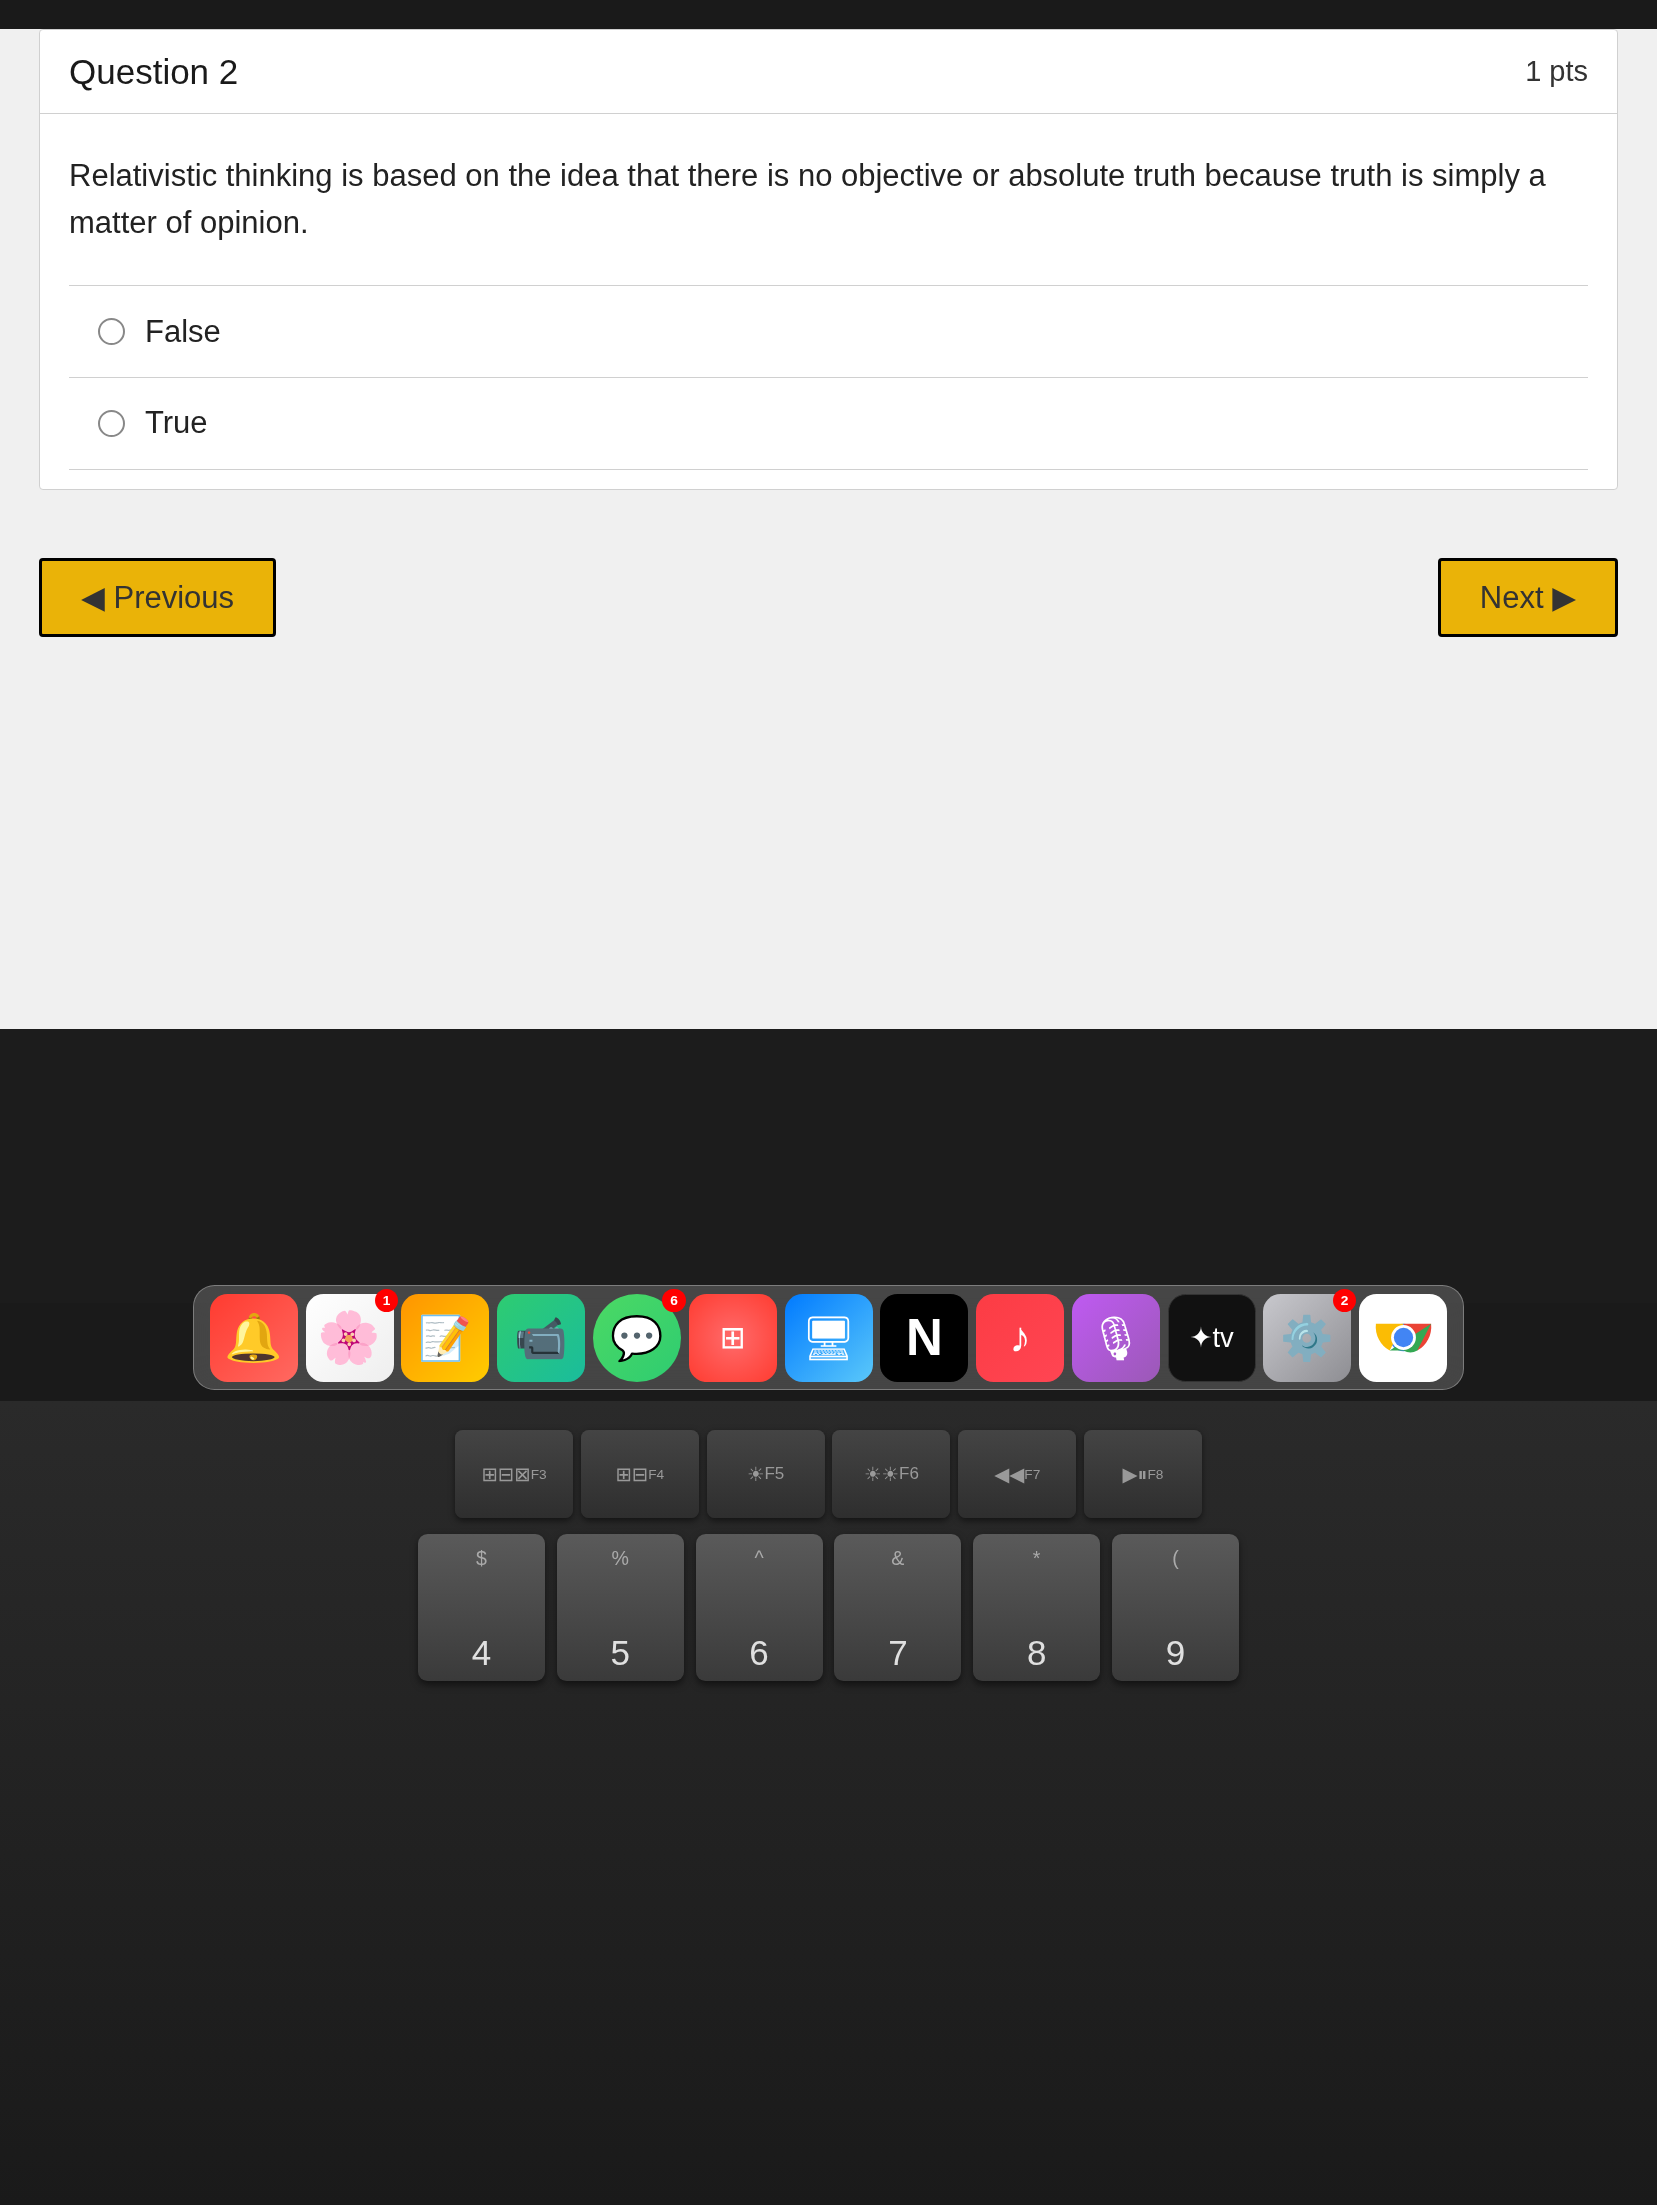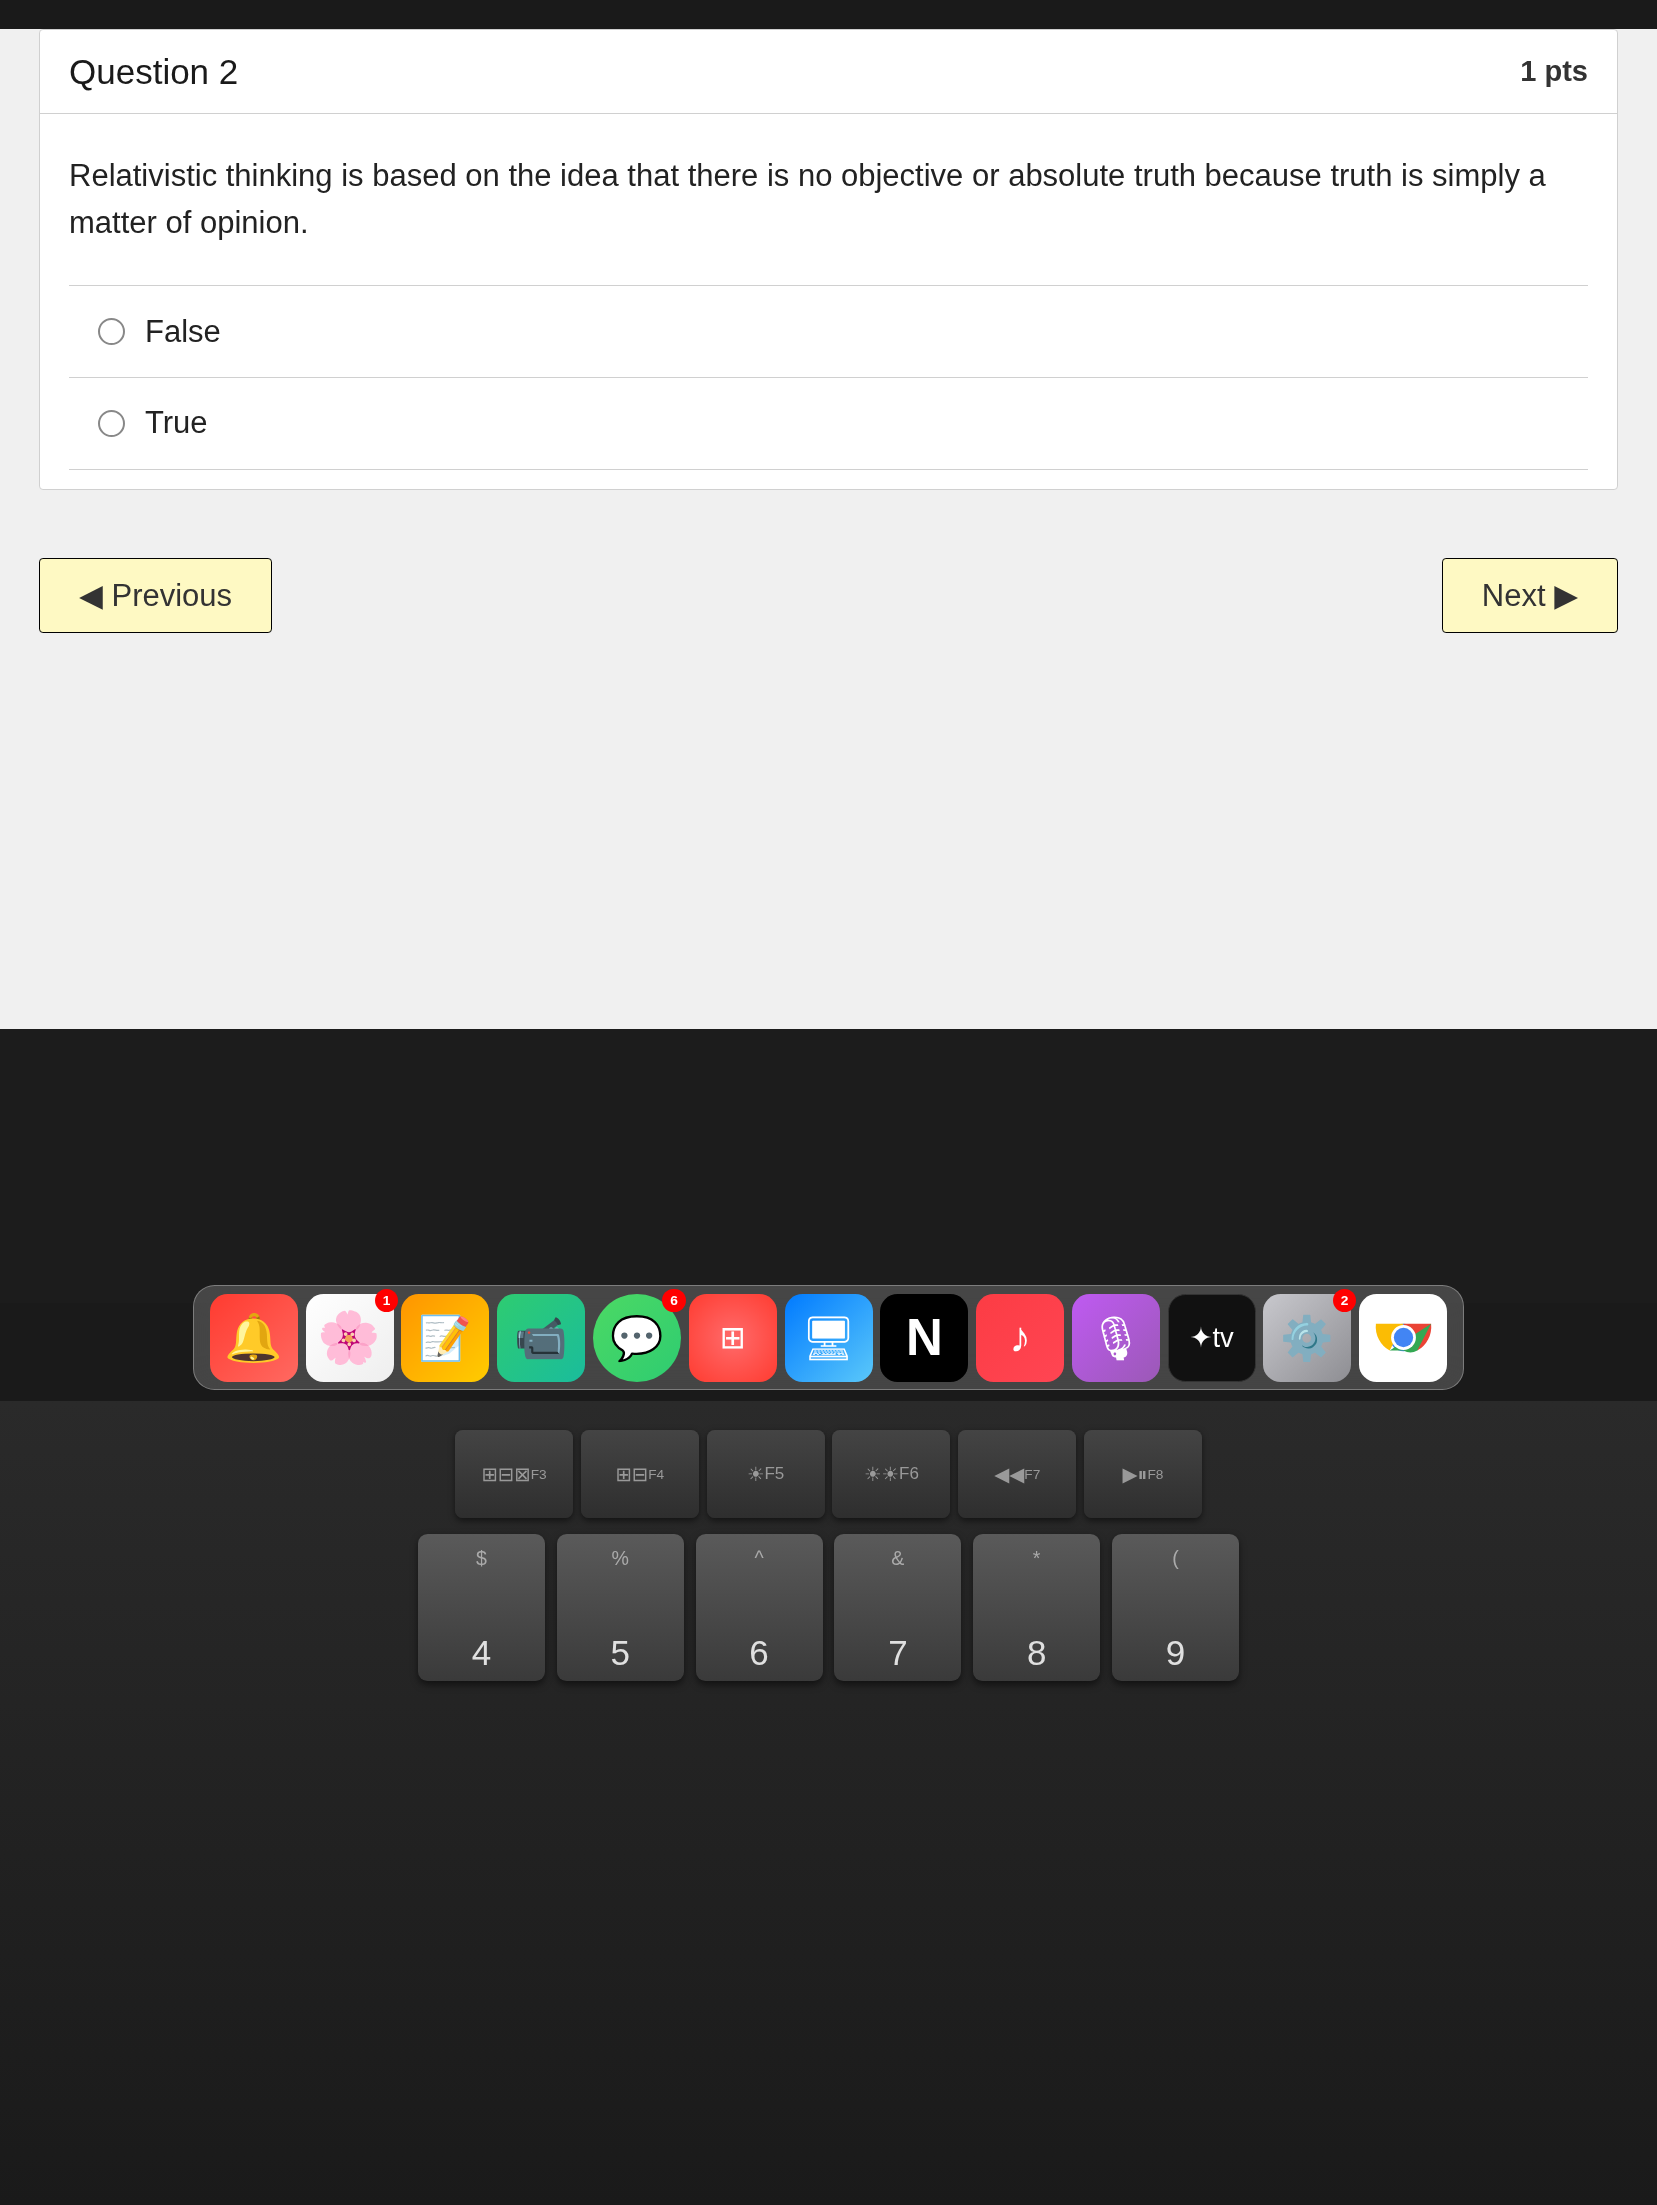--- a/index.html
+++ b/index.html
@@ -39,21 +39,21 @@
 
     .question-title {
       font-size: 35px;
       font-weight: 400;
       color: #1a1a1a;
     }
 
     .question-pts {
       font-size: 29px;
       color: #333;
-      font-weight: 700;
+      font-weight: 400;
     }
 
     .question-body {
       padding: 39px 29px 19.6px 29px;
     }
 
     .question-text {
       font-size: 31px;
       color: #222;
       line-height: 1.5;
@@ -87,22 +87,22 @@
 
     
     .nav-buttons {
       display: flex;
       justify-content: space-between;
       align-items: center;
       padding: 39px 39px;
     }
 
     .nav-btn {
-      background: #fef9c3;
-      border: 1px solid #000000;
+      background: #eab308;
+      border: 3px solid #000000;
       border-radius: 3.9px;
       padding: 17.6px 39px;
       font-size: 31px;
       color: #333;
       cursor: pointer;
       display: flex;
       align-items: center;
       gap: 11.8px;
     }
 

